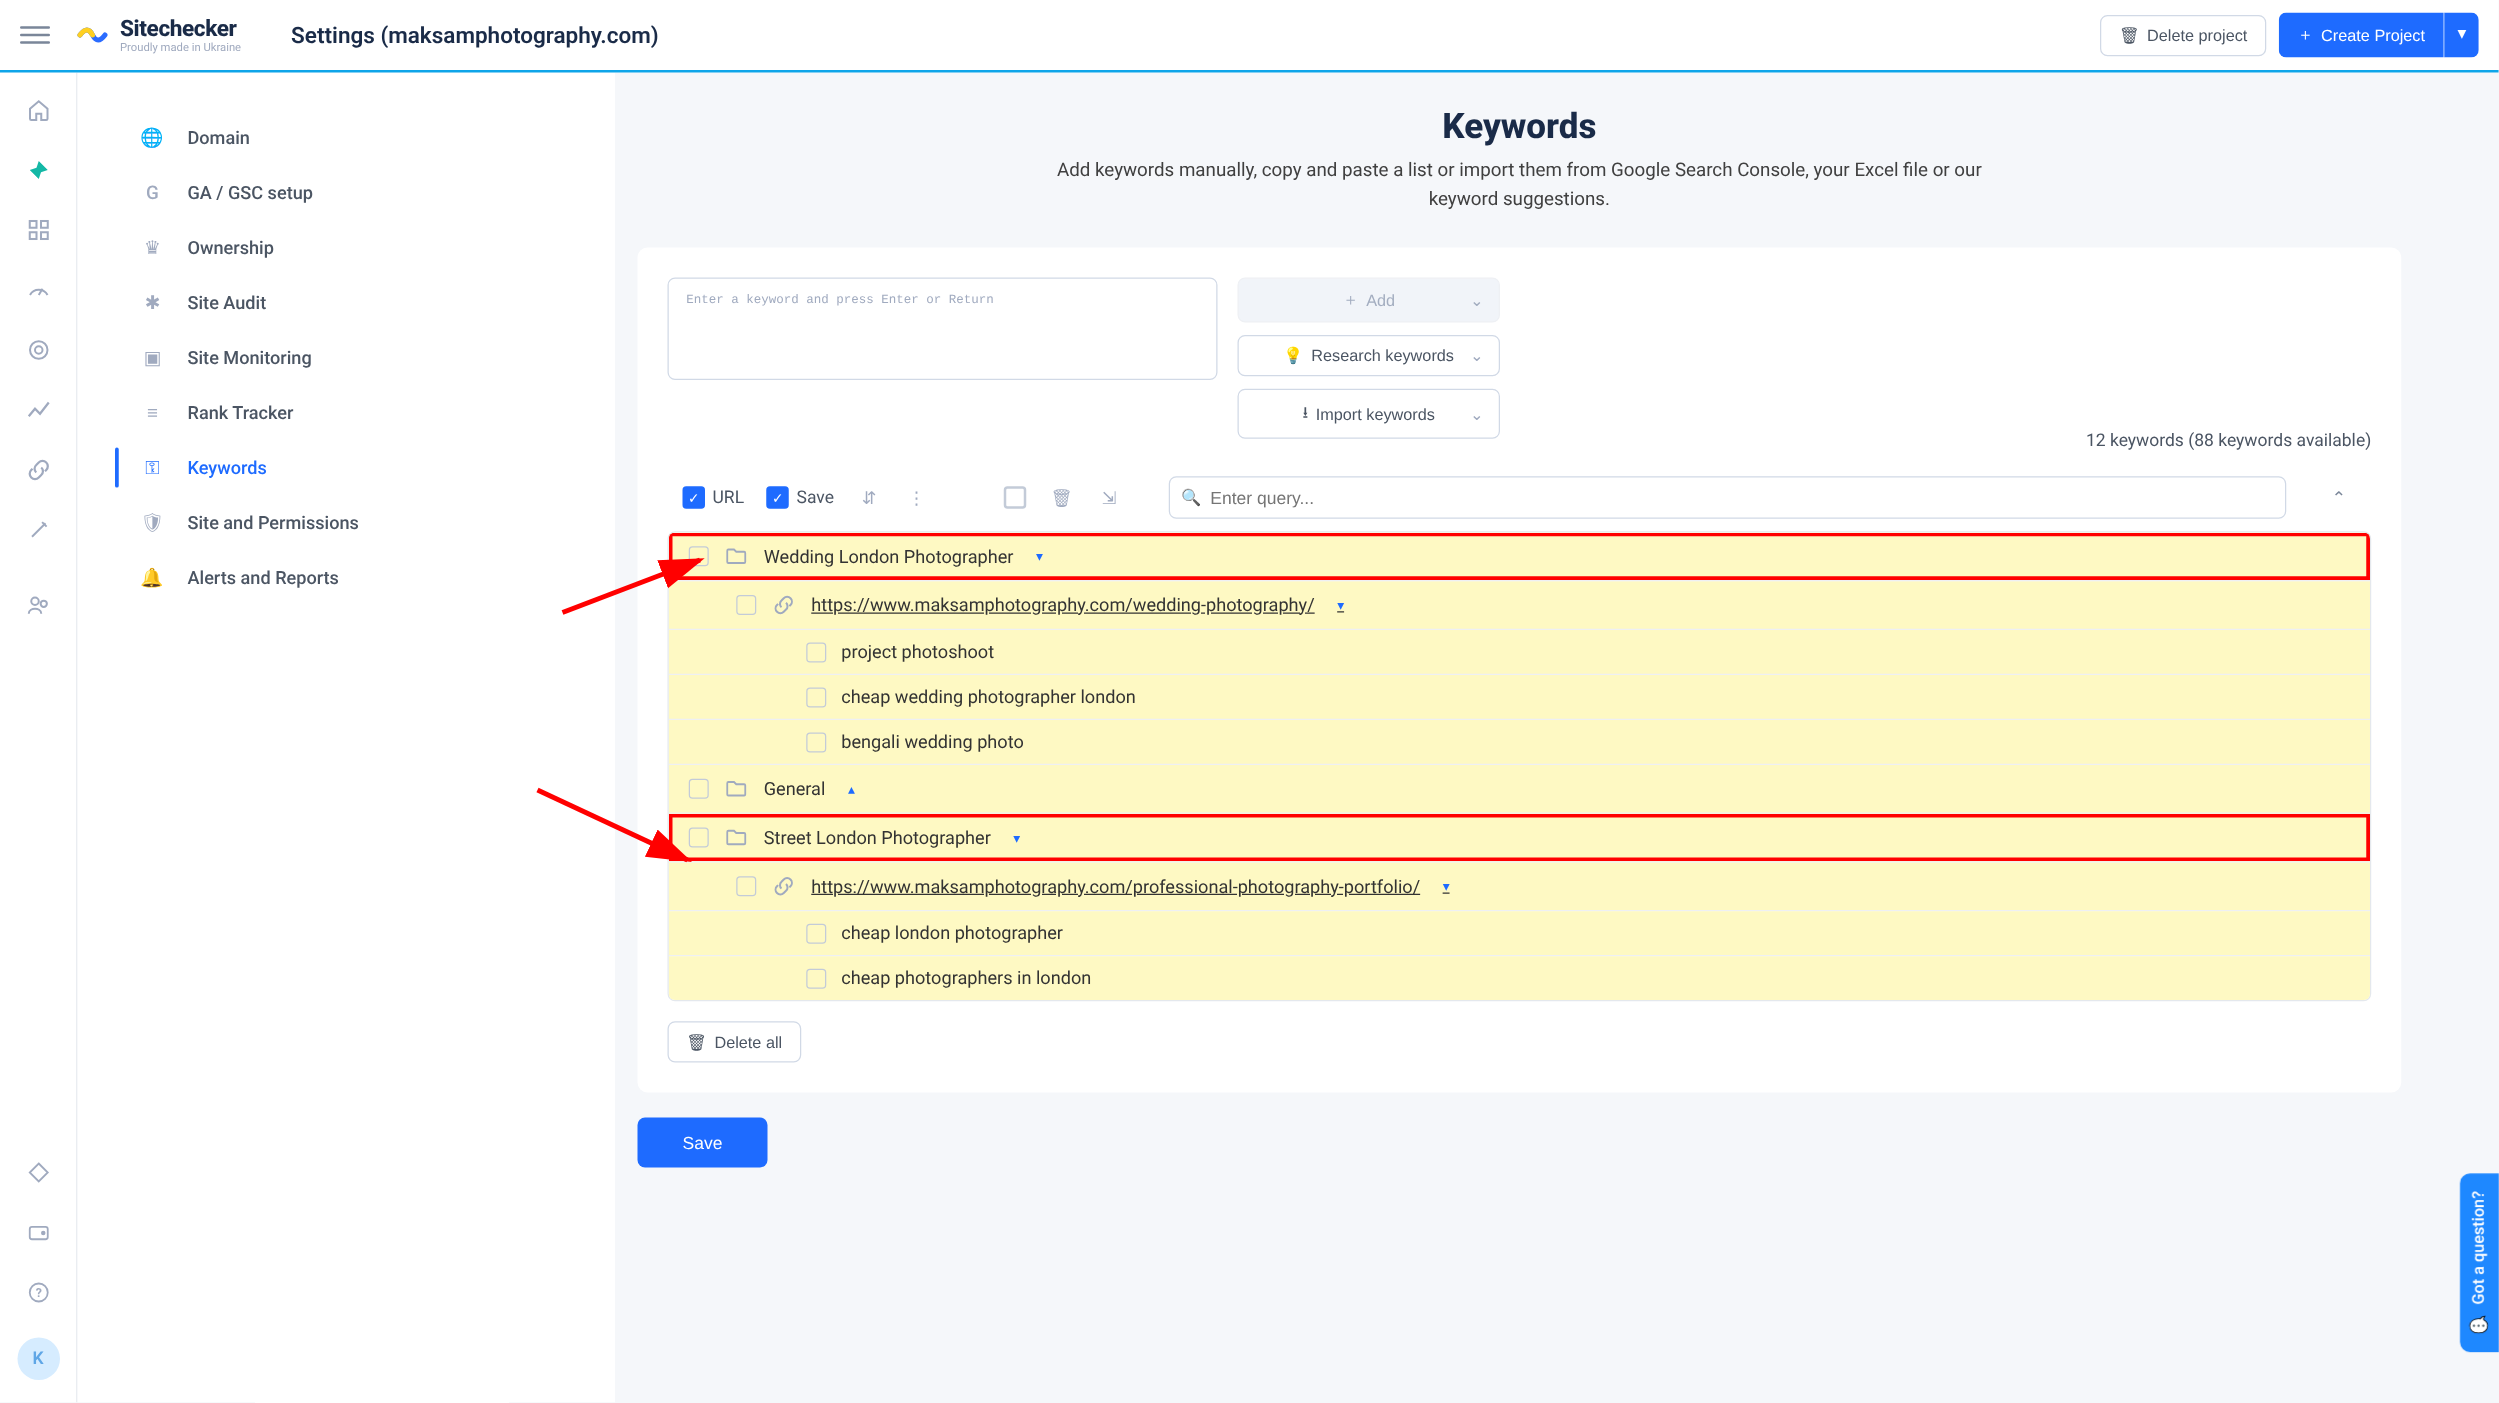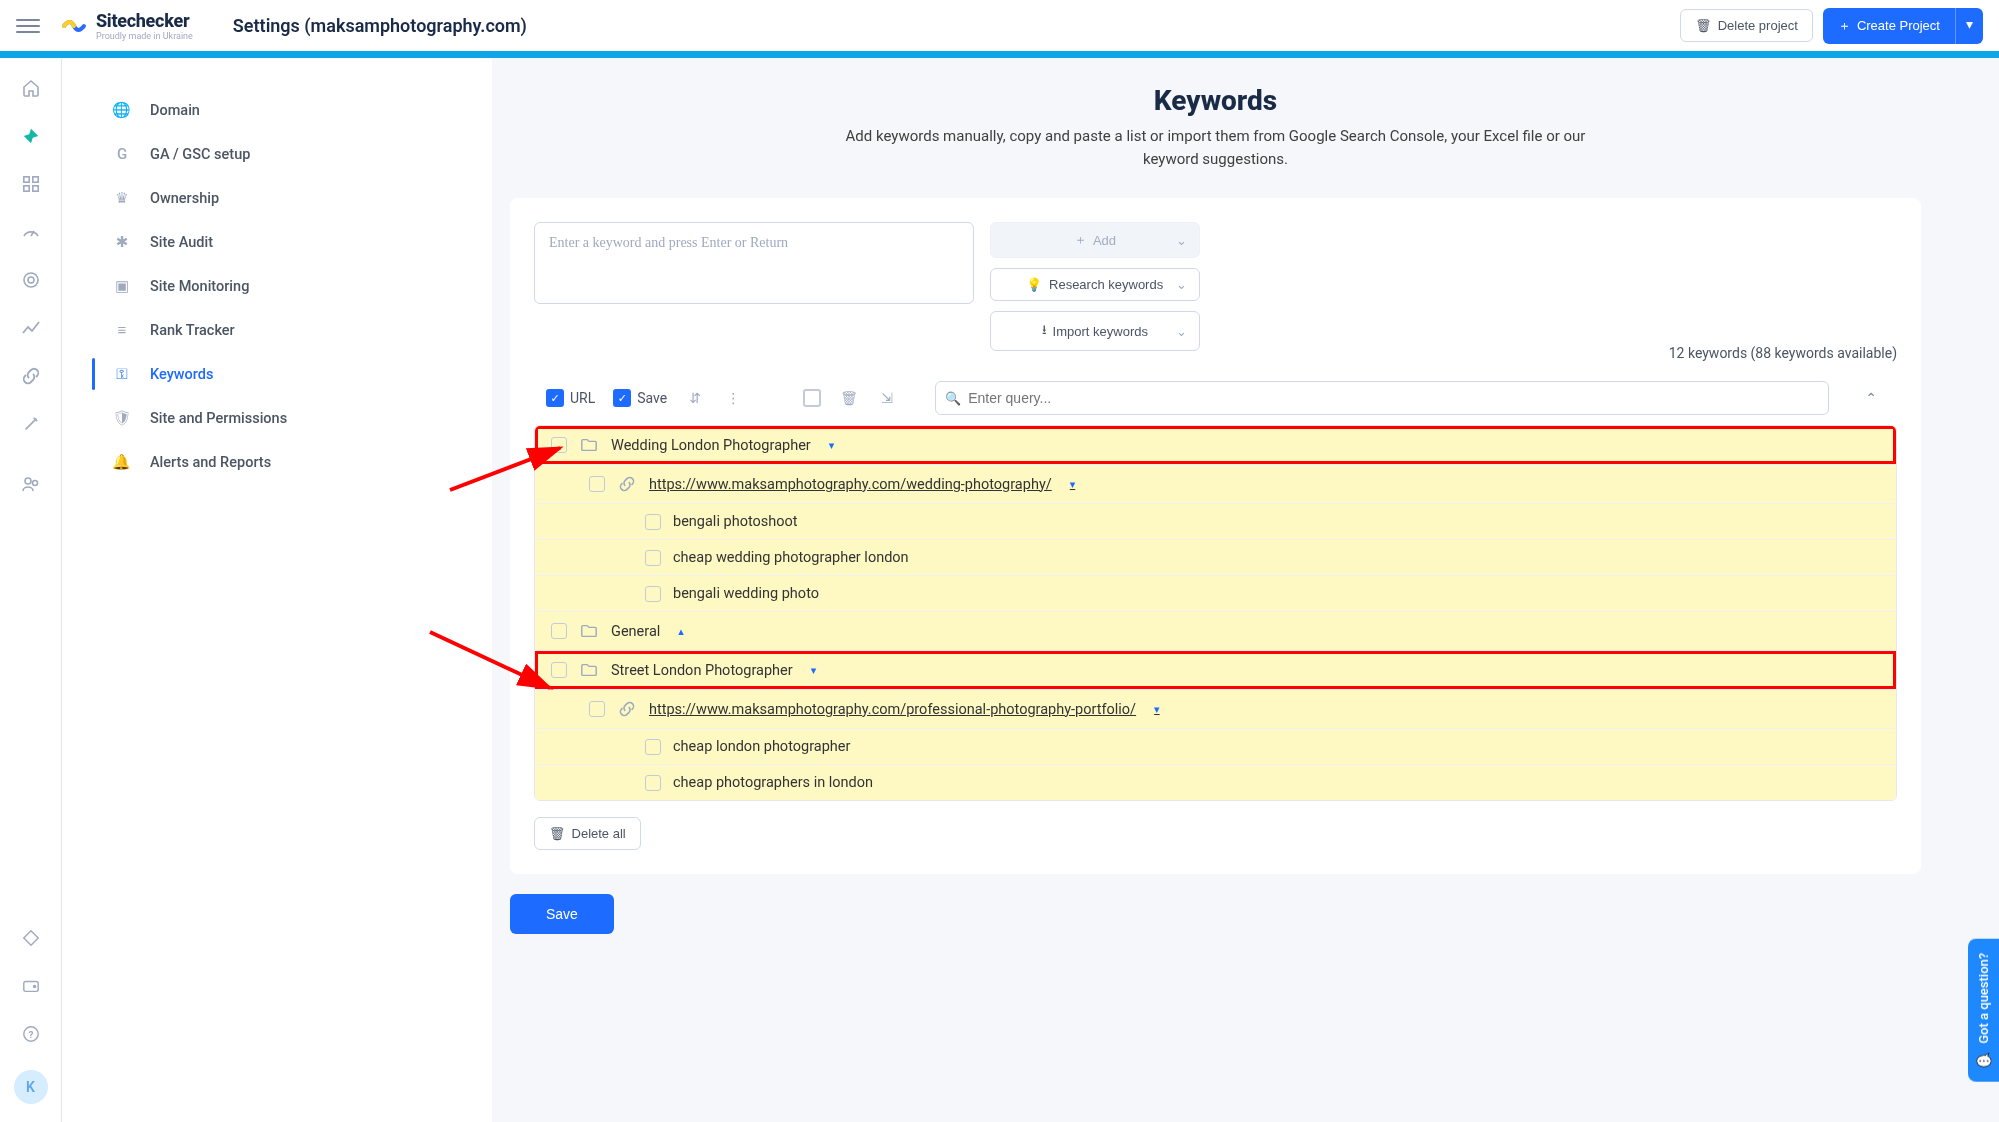--- a/index.html
+++ b/index.html
@@ -1,19 +1,19 @@
 <!DOCTYPE html>
 <html><head>
 <meta charset="utf-8">
 <style>
 * { box-sizing: border-box; margin: 0; padding: 0; }
 body { font-family: -apple-system, BlinkMacSystemFont, "Segoe UI", Roboto, Helvetica, Arial, sans-serif; background: #f5f7fa; color: #333; font-size: 14px; width: 1999px; height: 1122px; overflow: hidden; position: relative; }
 
 
-.topbar { position: absolute; top: 0; left: 0; right: 0; height: 58px; background: #fff; border-bottom: 7px solid #0ea5e9; display: flex; align-items: center; padding: 0 16px; z-index: 10; }
+.topbar { position: absolute; top: 0; left: 0; right: 0; height: 58px; background: #fff; border-bottom: 2px solid #0ea5e9; display: flex; align-items: center; padding: 0 16px; z-index: 10; }
 .hamburger { width: 24px; height: 24px; display: flex; flex-direction: column; justify-content: center; gap: 4px; cursor: pointer; margin-right: 20px; }
 .hamburger span { height: 2px; background: #7a8699; border-radius: 1px; }
 .logo-wrap { display: flex; align-items: center; gap: 8px; margin-right: 40px; }
 .logo-mark { width: 28px; height: 28px; font-size: 22px; }
 .logo-text { display: flex; flex-direction: column; }
 .logo-title { font-weight: 800; font-size: 18px; color: #1a2b48; letter-spacing: -.3px; }
 .logo-tag { font-size: 9px; color: #a0aabf; }
 .page-title { font-size: 18px; font-weight: 600; color: #1a2b48; }
 .topbar-right { margin-left: auto; display: flex; gap: 10px; align-items: center; }
 .btn { border-radius: 6px; padding: 8px 14px; font-size: 13px; font-weight: 500; cursor: pointer; display: inline-flex; align-items: center; gap: 6px; border: 1px solid transparent; }
@@ -39,21 +39,21 @@
 .settings-item.active .si-icon { color: #1e6bff; }
 
 
 .main { position: absolute; top: 58px; left: 492px; right: 60px; bottom: 0; padding: 26px 18px 40px; }
 .main-head { text-align: center; margin-bottom: 28px; }
 .main-title { font-size: 28px; font-weight: 800; color: #1a2b48; margin-bottom: 8px; }
 .main-sub { font-size: 15px; color: #404040; max-width: 740px; margin: 0 auto; line-height: 1.5; }
 .panel { background: #fff; border-radius: 8px; padding: 24px; }
 
 .kw-top { display: flex; gap: 16px; align-items: flex-start; margin-bottom: 10px; }
-.kw-input { width: 440px; height: 82px; border: 1px solid #d1d9e6; border-radius: 6px; padding: 12px 14px; font-family: Liberation Serif, serif; font-size: 14px; color: #4d7c0f; resize: none; }
+.kw-input { width: 440px; height: 82px; border: 1px solid #d1d9e6; border-radius: 6px; padding: 12px 14px; font-family: Liberation Mono, monospace; font-size: 10px; color: #4d7c0f; resize: none; }
 .kw-input::placeholder { color: #a0aabf; }
 .kw-btns { display: flex; flex-direction: column; gap: 10px; }
 .btn-soft { background: #f1f4f9; border: 1px solid #eef0f4; color: #a3adc0; width: 210px; justify-content: center; position: relative; }
 .btn-soft .mini-chev { position: absolute; right: 12px; }
 .btn-white { background: #fff; border: 1px solid #d1d9e6; color: #4b5563; width: 210px; justify-content: center; position: relative; }
 .btn-white .mini-chev { position: absolute; right: 12px; color: #a0aabf; }
 .kw-counter { text-align: right; font-size: 14px; color: #4b5563; margin-bottom: 10px; margin-top: -16px; }
 
 .toolbar { display: flex; align-items: center; gap: 18px; padding: 10px 12px; }
 .chk-label { display: flex; align-items: center; gap: 6px; font-size: 14px; color: #4b5563; cursor: pointer; }
@@ -306,21 +306,21 @@
             <svg width="18" height="18" viewBox="0 0 20 20" fill="none" stroke="currentColor" stroke-width="1.8">
               <path d="M8 12a4 4 0 0 1 0-6l2-2a4 4 0 0 1 6 6l-1 1"></path>
               <path d="M12 8a4 4 0 0 1 0 6l-2 2a4 4 0 0 1-6-6l1-1"></path>
             </svg>
           </span>
           <span class="label">https://www.maksamphotography.com/wedding-photography/</span>
           <span class="caret">▾</span>
         </div>
         <div class="row indent-2">
           <span class="cb"></span>
-          <span class="label">bengali photoshoot</span>
+          <span class="label">project photoshoot</span>
         </div>
         <div class="row indent-2">
           <span class="cb"></span>
           <span class="label">cheap wedding photographer london</span>
         </div>
         <div class="row indent-2">
           <span class="cb"></span>
           <span class="label">bengali wedding photo</span>
         </div>
         <div class="row indent-0">

